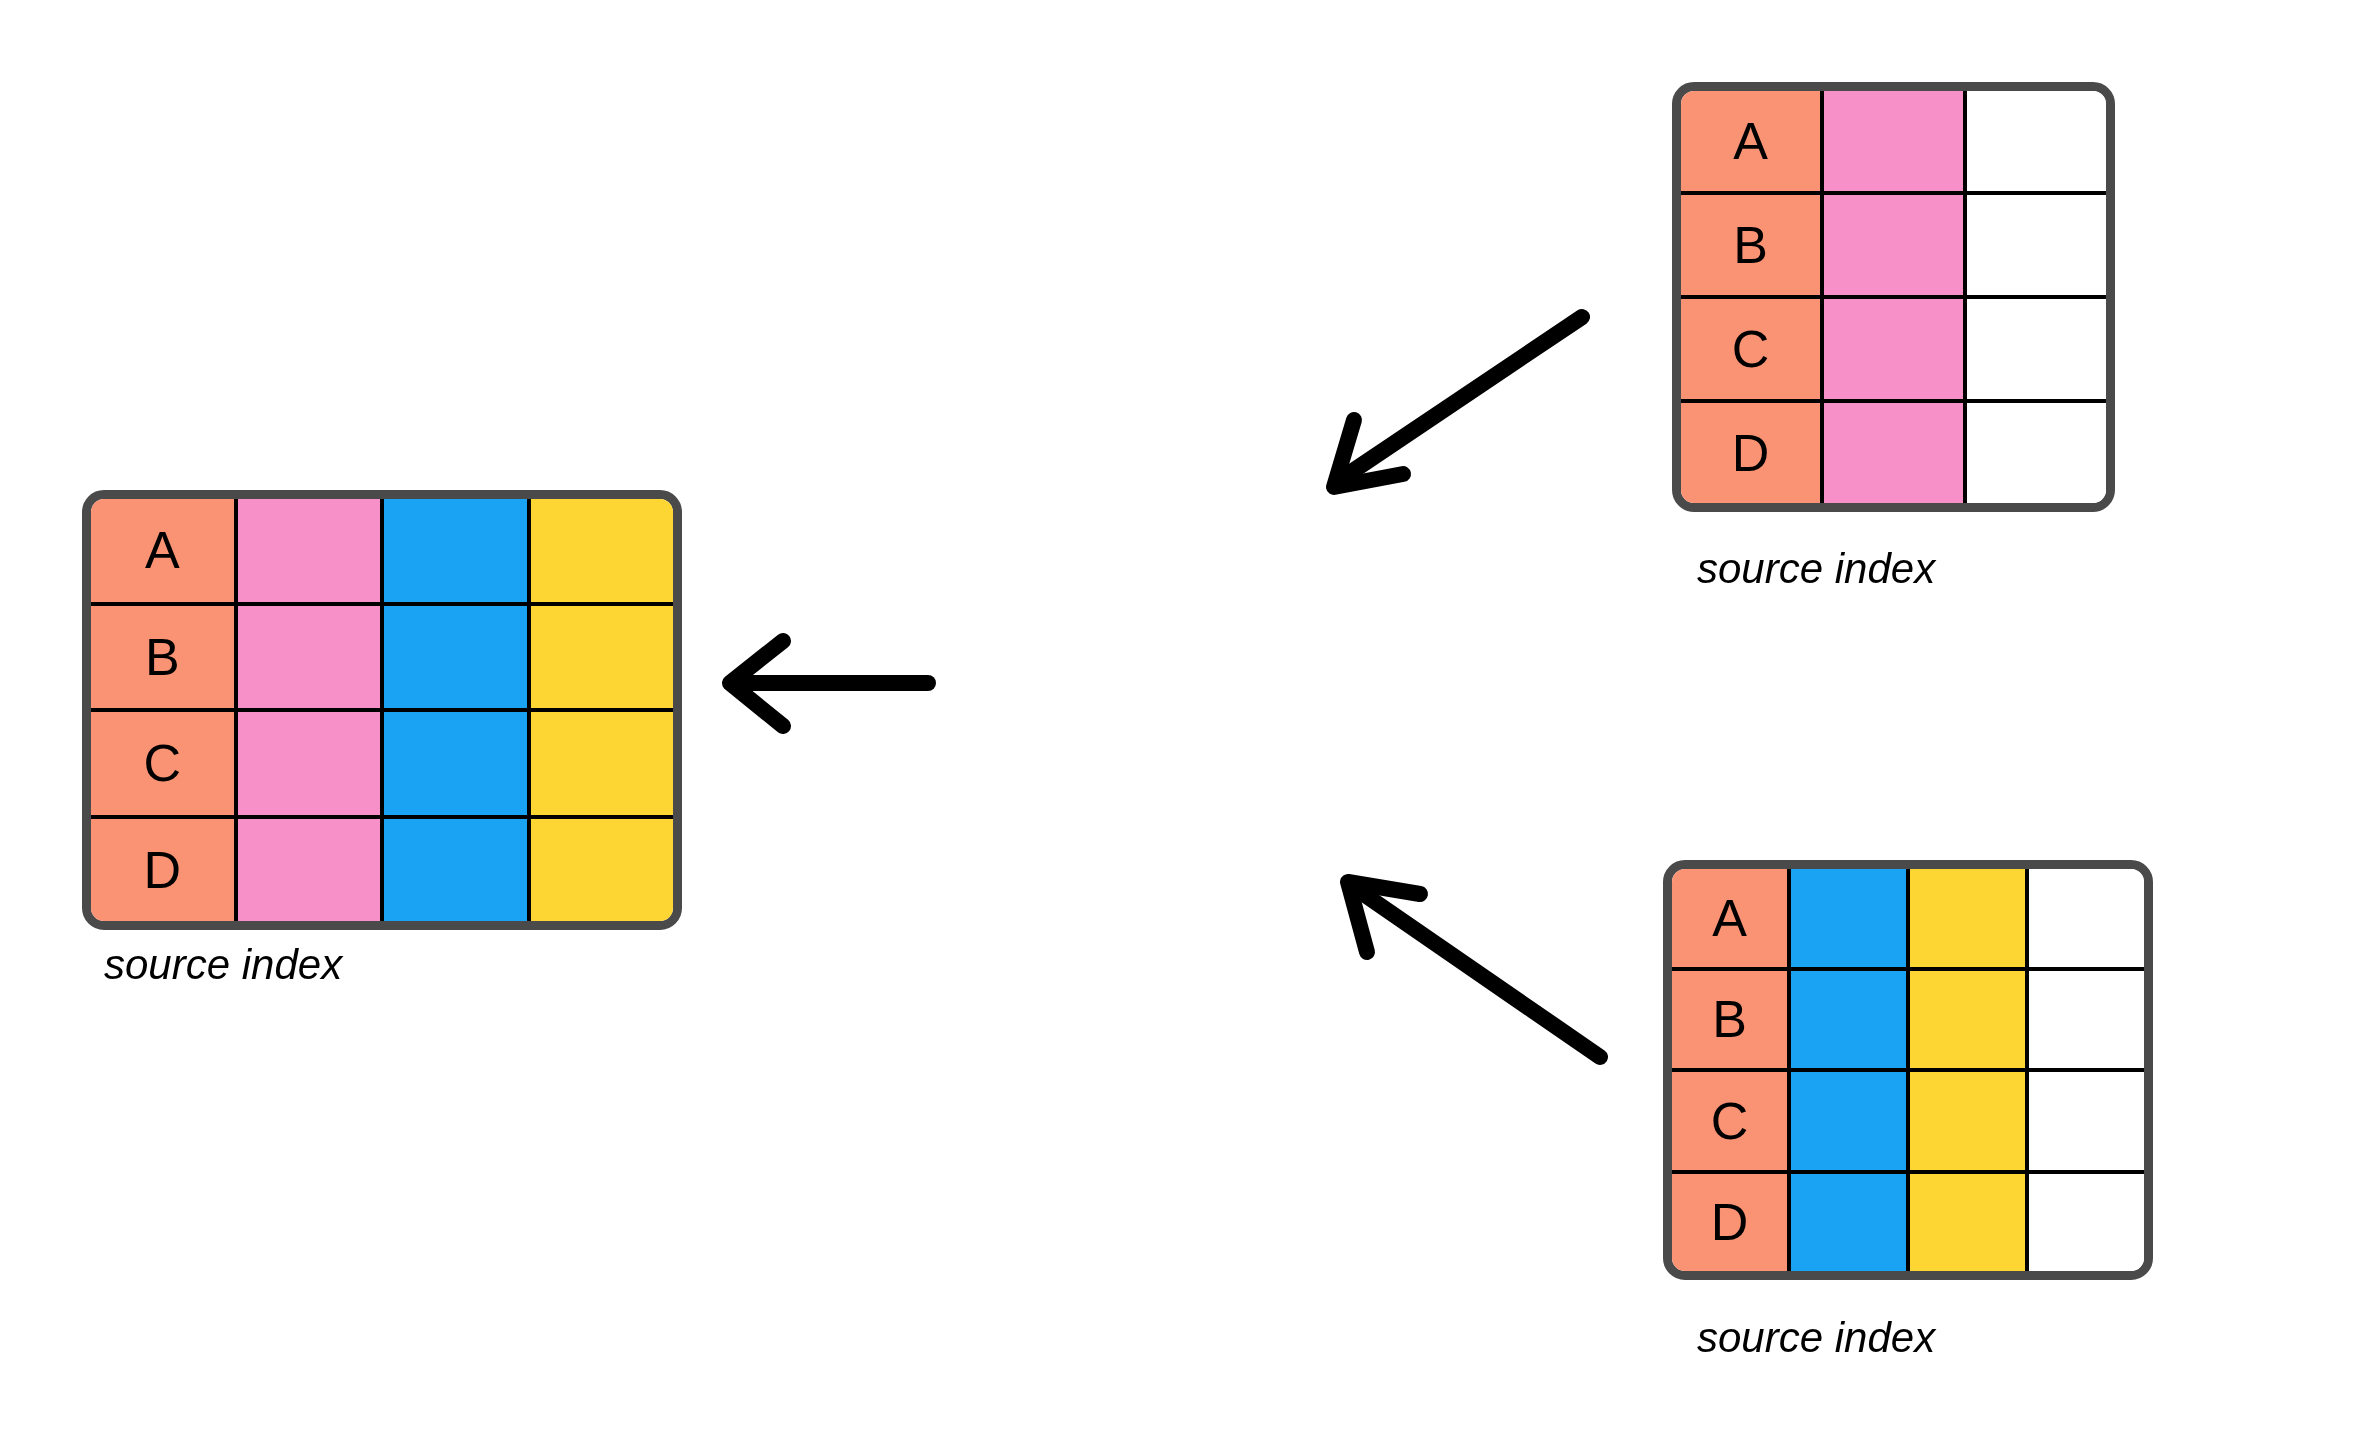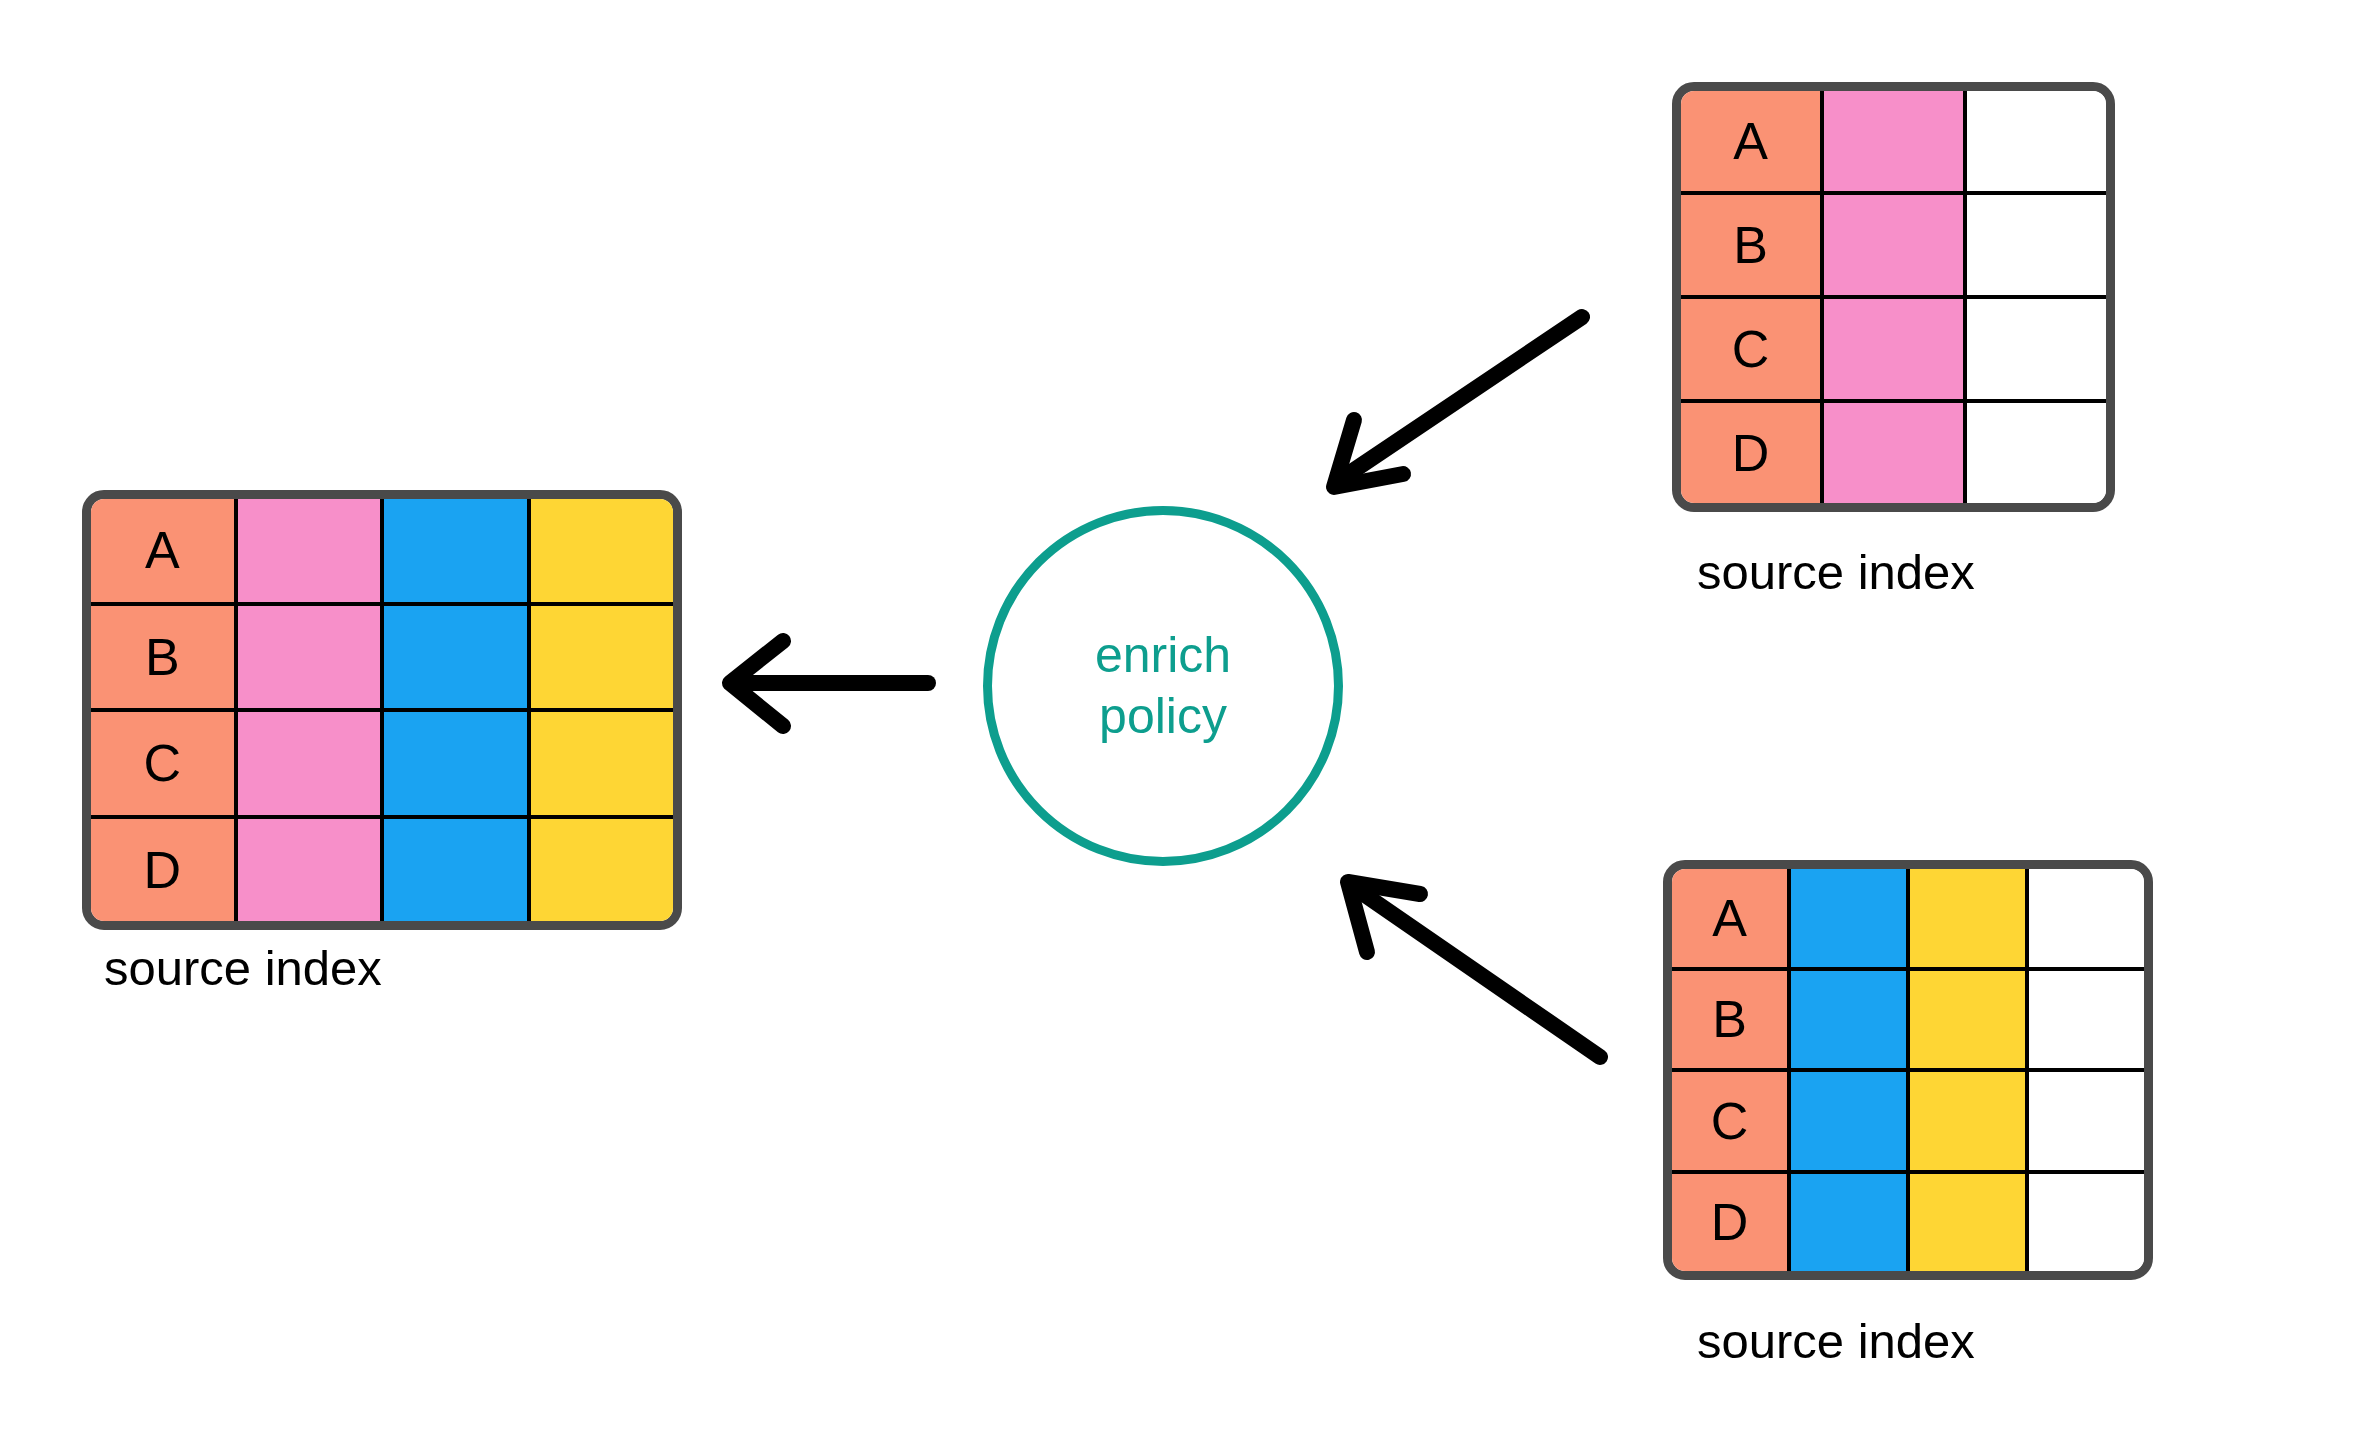--- a/index.html
+++ b/index.html
@@ -59,24 +59,25 @@
   
   .fill-orange { background: #fa9274; }
   .fill-pink   { background: #f78fc9; }
   .fill-blue   { background: #1aa3f2; }
   .fill-yellow { background: #fed634; }
   .fill-white  { background: #ffffff; }
 
   
   .caption {
     position: absolute;
-    font-size: 49px;
+    font-size: 42px;
     color: #000000;
     white-space: nowrap;
     line-height: 1;
+    font-style: italic;
   }
 
   
   .policy-circle {
     position: absolute;
     box-sizing: border-box;
     border: 9px solid #0d9e8e;
     border-radius: 50%;
     background: #ffffff;
     display: flex;
@@ -180,24 +181,20 @@
     </div>
     <div class="trow">
       <div class="tcell fill-orange key-cell">D</div>
       <div class="tcell fill-blue"></div>
       <div class="tcell fill-yellow"></div>
       <div class="tcell fill-white"></div>
     </div>
   </div>
   <div class="caption" style="left:1697px; top:1317px;">source index</div>
 
-  <div class="policy-circle" style="left:983px; top:506px; width:360px; height:360px;">
-    <div class="policy-line">enrich</div>
-    <div class="policy-line">policy</div>
-  </div>
 
   <svg class="arrow-svg" viewBox="0 0 2372 1442">
 
     <g>
       <path d="M 1582 317 L 1338 481" stroke="#000000" stroke-width="16" stroke-linecap="round" fill="none"></path>
       <path d="M 1403 474 L 1334 487 L 1354 420" stroke="#000000" stroke-width="16" stroke-linecap="round" stroke-linejoin="round" fill="none"></path>
     </g>
 
     <g>
       <path d="M 1600 1057 L 1352 886" stroke="#000000" stroke-width="16" stroke-linecap="round" fill="none"></path>

